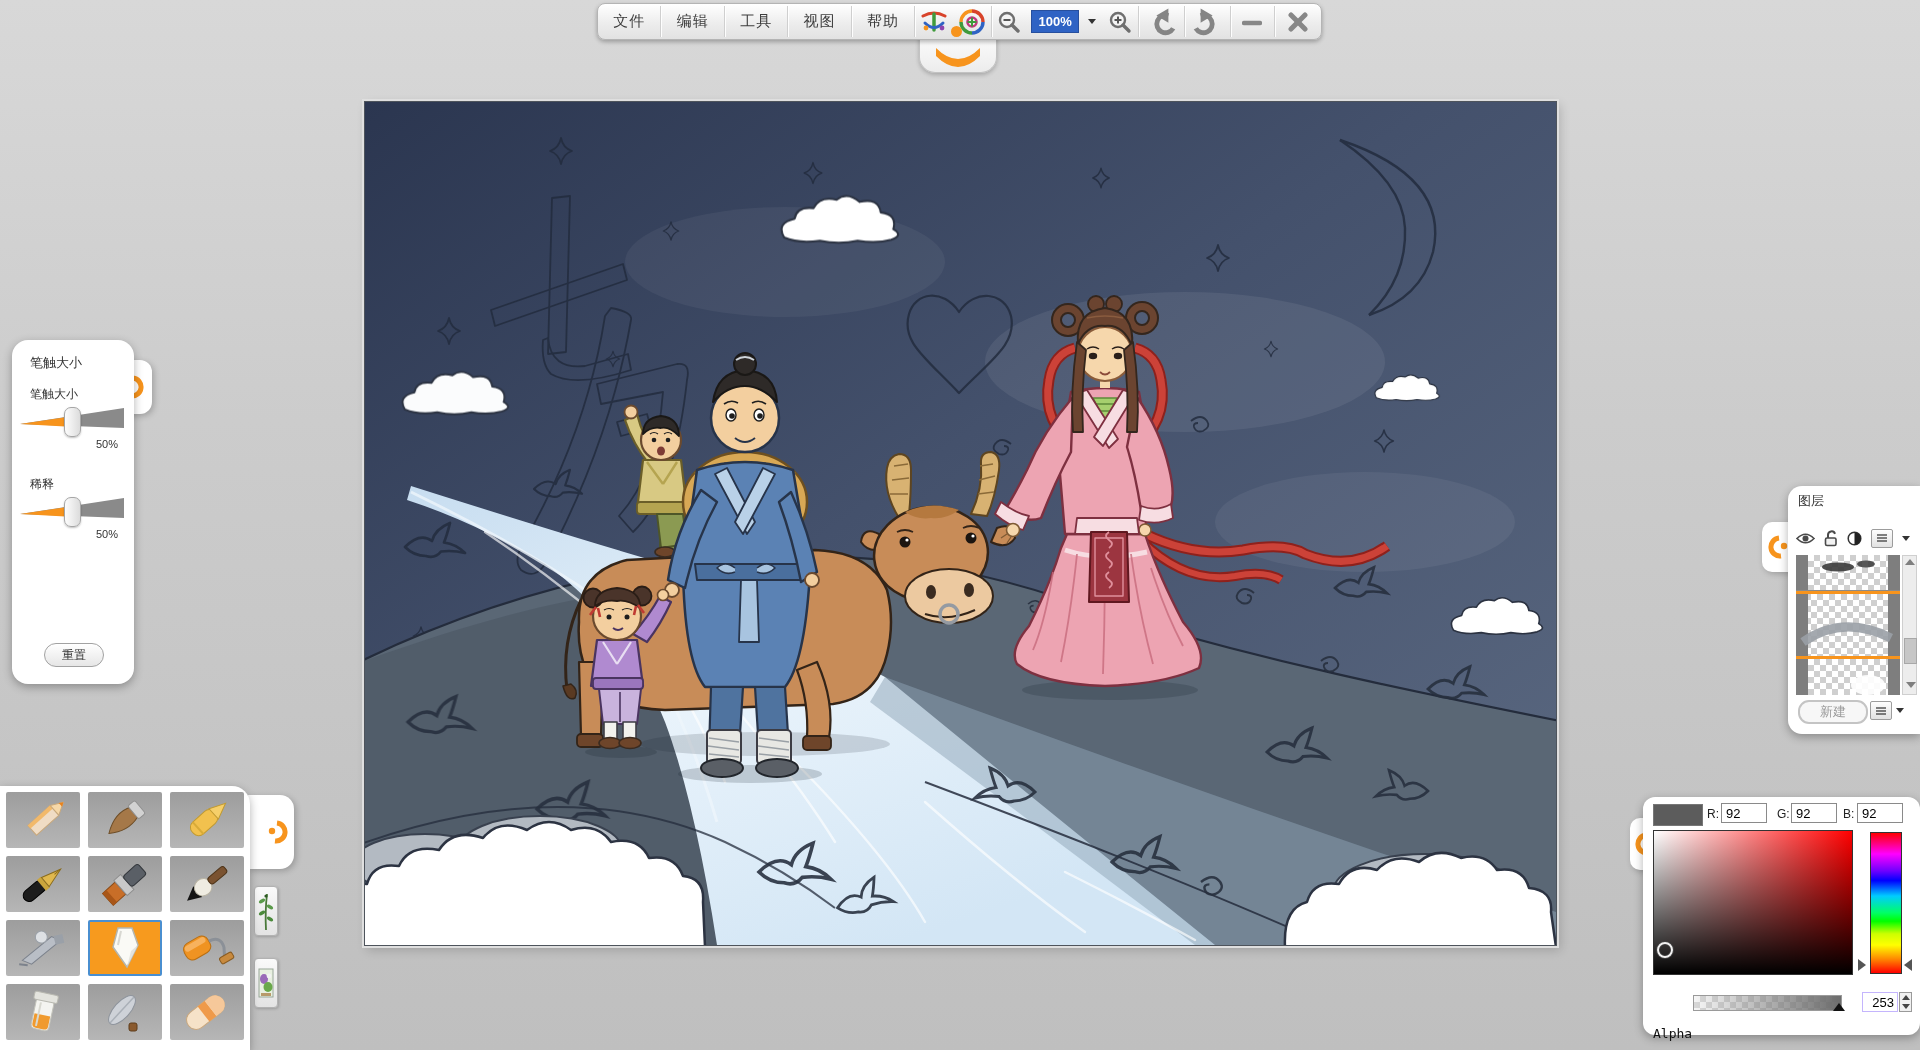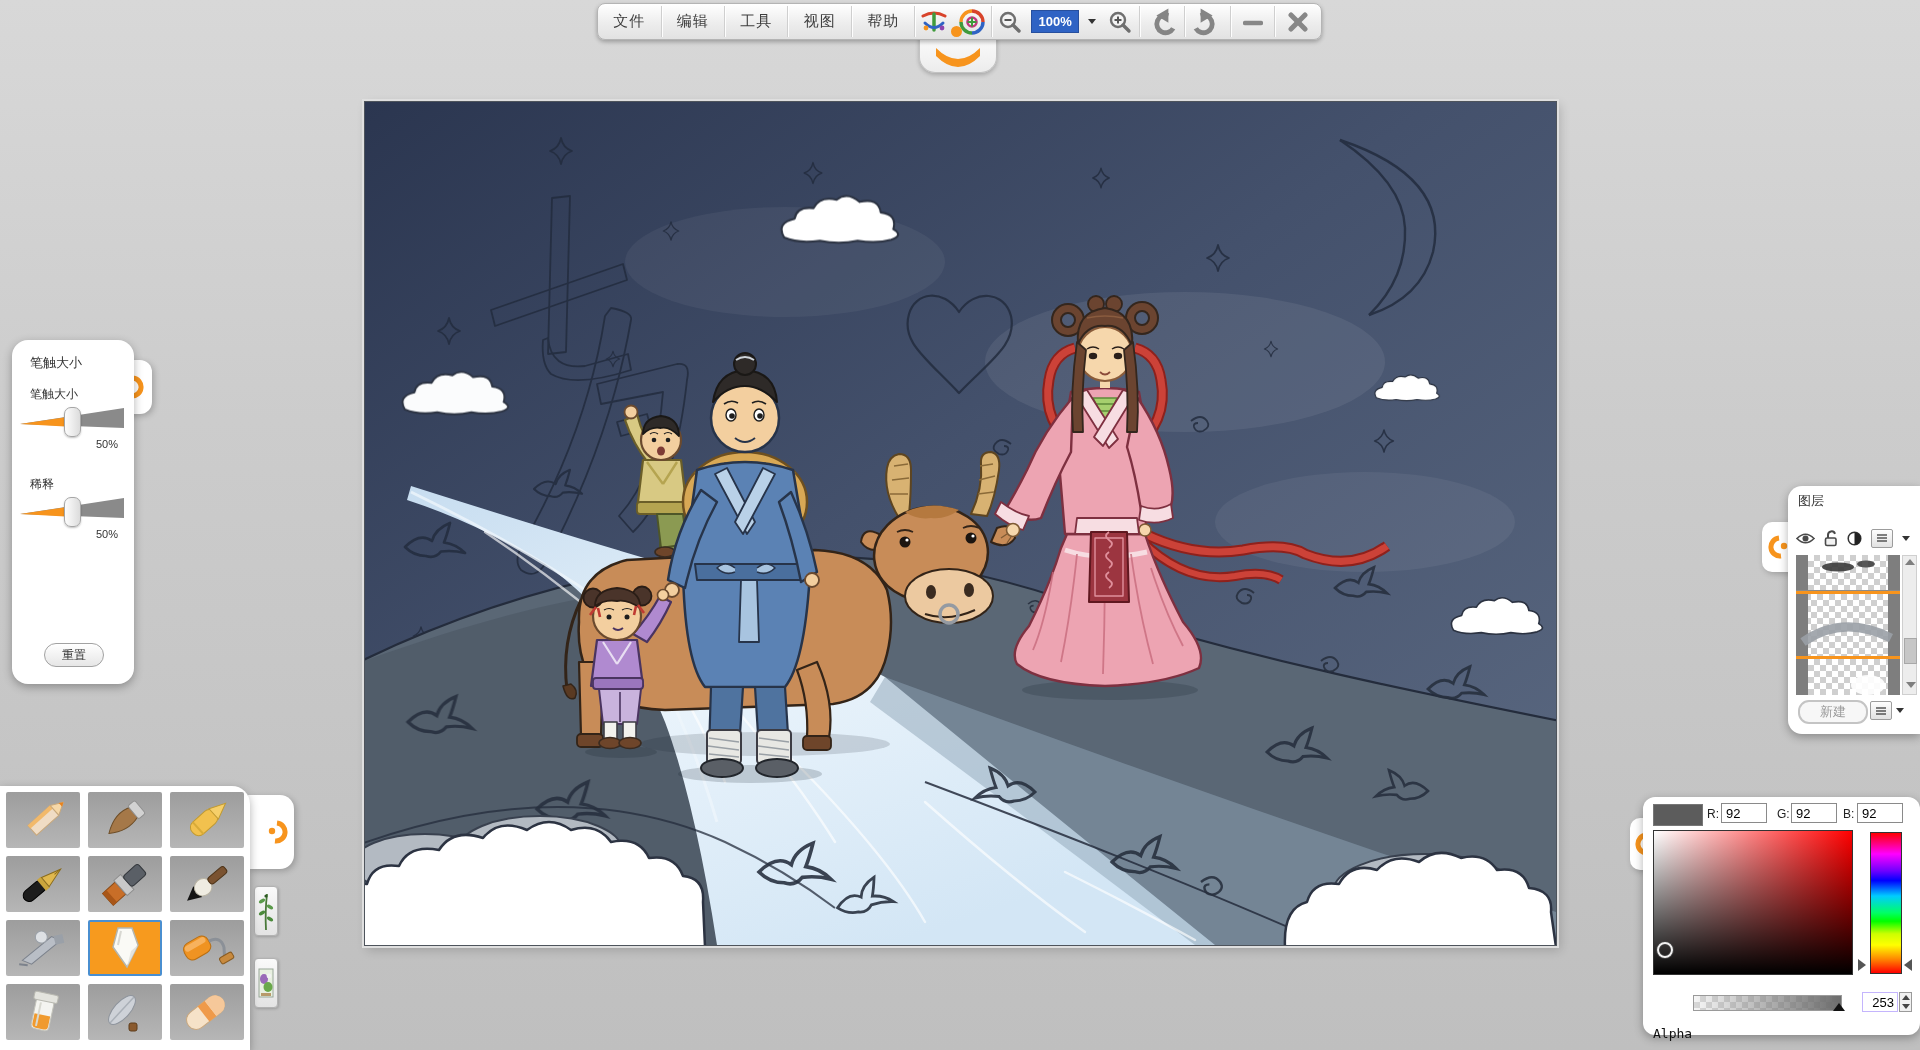--- a/index.html
+++ b/index.html
@@ -1,19 +1,19 @@
 <!DOCTYPE html>
 <html><head>
 <meta charset="utf-8">
 <style>
   html,body{margin:0;padding:0;}
   body{width:1920px;height:1050px;overflow:hidden;
        font-family:"Liberation Sans","DejaVu Sans",sans-serif;
        background:linear-gradient(180deg,#d8d8d8 0%,#cccccc 40%,#bfbfbf 100%);}
-  .p{position:absolute;justify-content:flex-end;}
+  .p{position:absolute;}
   
   .toolbar{left:597px;top:3px;width:723px;height:35px;border-radius:8px;
      background:linear-gradient(180deg,#ffffff,#ededed 55%,#e2e2e2);
      border:1px solid #b4b4b4;box-shadow:0 2px 4px rgba(0,0,0,.28);
      display:flex;align-items:stretch;z-index:20;}
   .tb-menu{width:63px;display:flex;align-items:center;justify-content:center;
      font-size:15px;color:#3d3d3d;letter-spacing:1px;cursor:default;}
   .tb-sep{width:1px;background:#cfcfcf;box-shadow:1px 0 0 rgba(255,255,255,.9);margin:2px 0;}
   .tb-btn{display:flex;align-items:center;justify-content:center;}
   .zoom-box{width:46px;height:21px;margin:auto 4px;background:#2f63c4;color:#fff;

